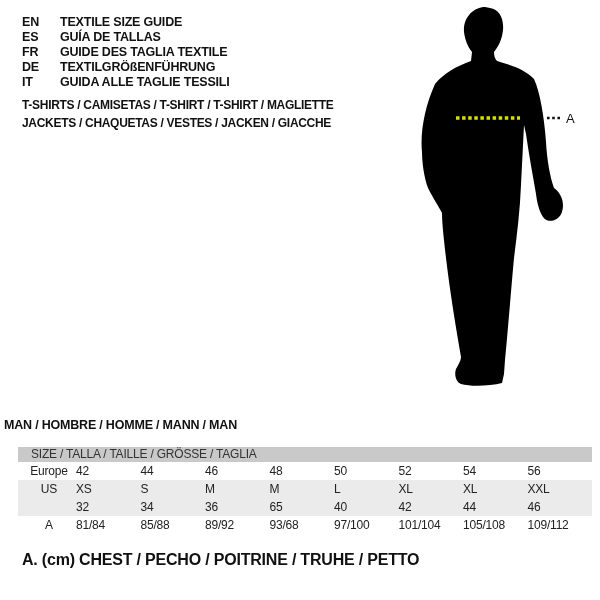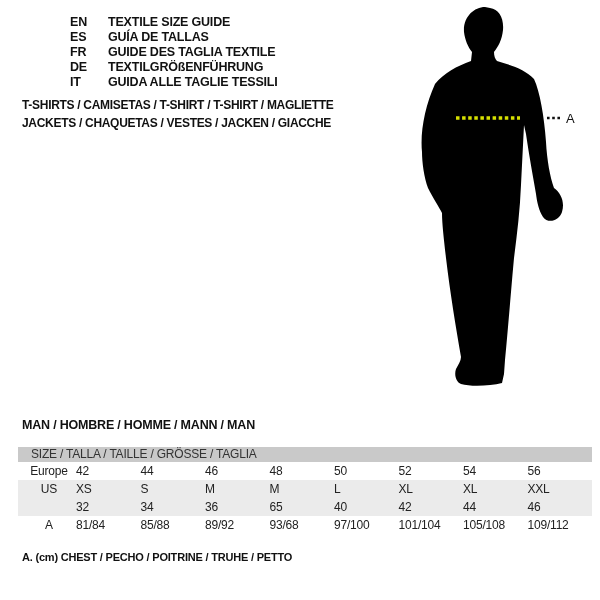--- a/index.html
+++ b/index.html
@@ -1,42 +1,42 @@
 <!DOCTYPE html>
 <html style="--header-bg: #c9c9c9; --shaded-bg: #ebebeb; --measure: #d6e000; --silhouette: #000000;"><head>
 <meta charset="utf-8">
 <style>
   html,body{margin:0;padding:0;background:#fff;}
   .canvas{
     position:relative;width:600px;height:600px;background:#fff;overflow:hidden;
     font-family:"Liberation Sans",sans-serif;color:#111;
   }
   
-  .lang-block{position:absolute;left:22px;top:15px;margin-left:48px;}
+  .lang-block{position:absolute;left:22px;top:15px;}
   .lang-row{display:flex;font-weight:bold;font-size:12.5px;line-height:15px;letter-spacing:-0.2px;}
   .lang-code{width:38px;}
   
   .categories{position:absolute;left:22px;top:96px;font-weight:bold;font-size:12px;line-height:18px;letter-spacing:-0.3px;}
   
   .figure-svg{position:absolute;left:395px;top:0;}
   .figure-svg text{font-family:"Liberation Sans",sans-serif;}
   
-  .man-title{position:absolute;left:22px;top:418px;font-weight:bold;font-size:12.5px;letter-spacing:-0.2px;}
+  .man-title{position:absolute;left:4px;top:418px;font-weight:bold;font-size:12.5px;letter-spacing:-0.2px;}
   
   .size-table{position:absolute;left:18px;top:447px;width:574px;font-size:12px;letter-spacing:-0.2px;color:#222;}
   .size-table .thead{
     background:var(--header-bg,#c9c9c9);height:15px;line-height:15px;
     padding-left:13px;color:#333;
   }
   .trow{display:flex;height:18px;line-height:18px;background:#fff;}
   .trow.shaded{background:var(--shaded-bg,#ebebeb);}
   .tlabel{width:54px;padding-left:4px;text-align:center;}
   .tcell{flex:1;text-align:left;}
   
-  .footnote{position:absolute;left:22px;top:551px;font-weight:bold;font-size:11px;letter-spacing:-0.2px;text-align:center;}
+  .footnote{position:absolute;left:22px;top:551px;font-weight:bold;font-size:16px;letter-spacing:-0.2px;text-align:center;}
 </style>
 </head>
 <body>
 
 <div class="canvas">
 
   <div class="lang-block">
     <div class="lang-row">
       <span class="lang-code">EN</span>
       <span class="lang-label">TEXTILE SIZE GUIDE</span>

